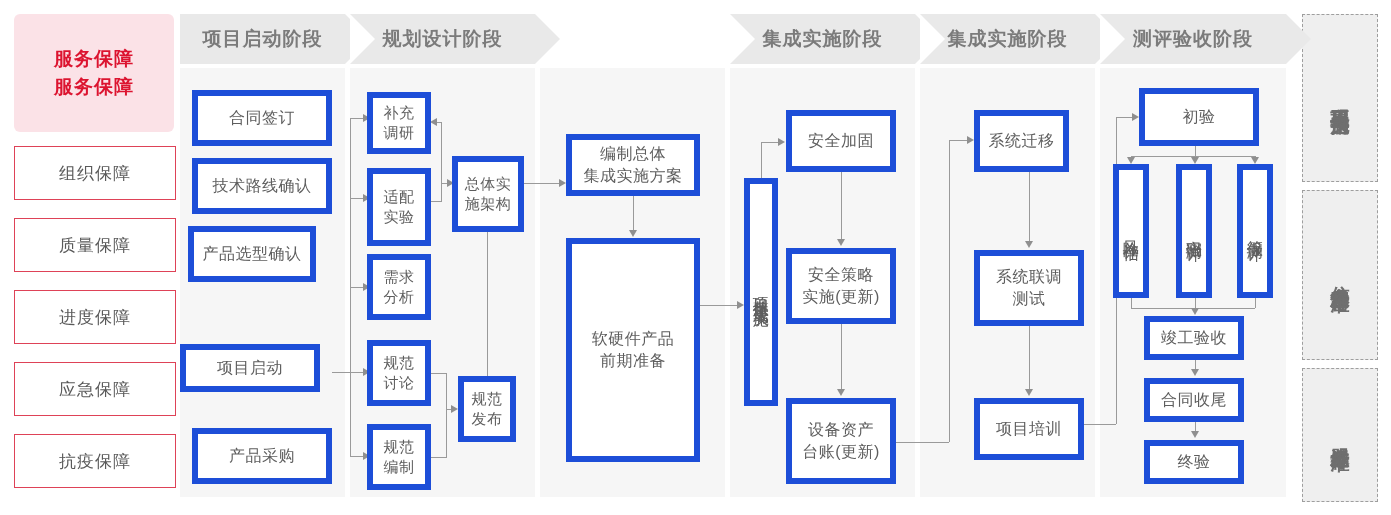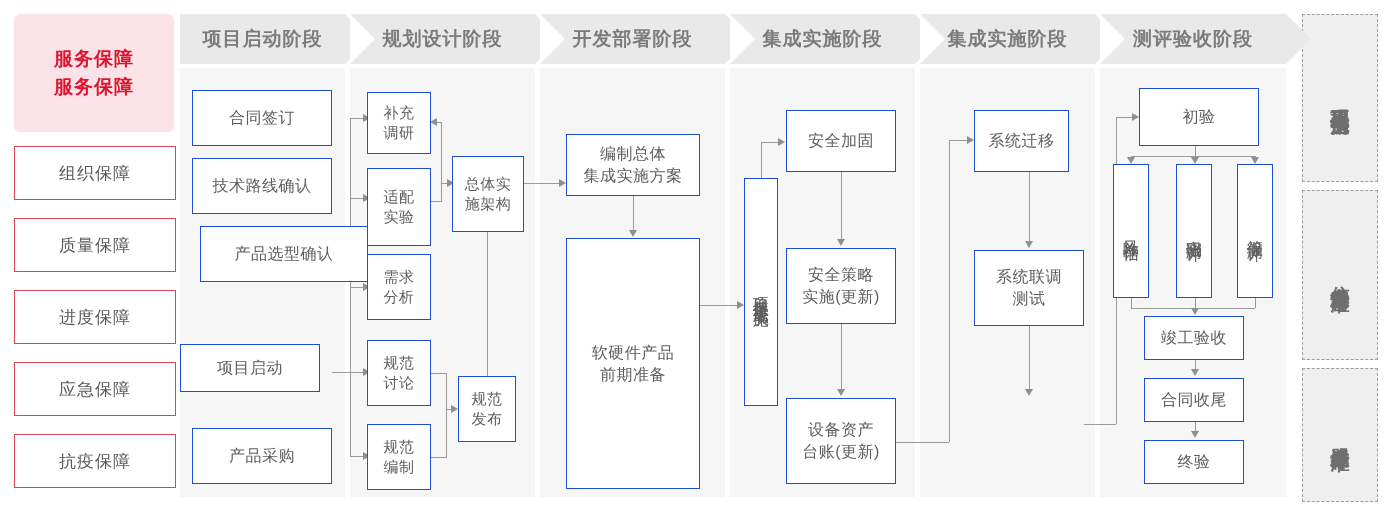--- a/index.html
+++ b/index.html
@@ -50,21 +50,21 @@
     z-index:4;
   }
   
   .phase-body{
     position:absolute;top:68px;height:429px;
     background:#f6f6f6;
   }
   
   .node{
     position:absolute;box-sizing:border-box;
-    background:#ffffff;border:1px solid #1d4ed8;
+    background:#ffffff;border:6px solid #1d4ed8;
     display:flex;align-items:center;justify-content:center;text-align:center;
     font-size:16px;color:#5e5e5e;line-height:1.35;letter-spacing:.5px;
     z-index:2;
   }
   .node.sm{font-size:15px;}
   .node.vert{
     writing-mode:vertical-rl;text-orientation:upright;
     letter-spacing:2px;line-height:1.1;
   }
   
@@ -118,25 +118,20 @@
 
   <div class="phase-head" style="left:350px;width:185px">
     <i class="notch"></i>
     <span>规划设计阶段</span>
     <i class="chev"></i>
   </div>
   <div class="phase-head" style="left:180px;width:165px">
     <span>项目启动阶段</span>
     <i class="chev"></i>
   </div>
-  <div class="phase-head" style="left:540px;width:185px">
-    <i class="notch"></i>
-    <span>开发部署阶段</span>
-    <i class="chev"></i>
-  </div>
   <div class="phase-head" style="left:730px;width:185px">
     <i class="notch"></i>
     <span>集成实施阶段</span>
     <i class="chev"></i>
   </div>
   <div class="phase-head" style="left:920px;width:175px">
     <i class="notch"></i>
     <span>集成实施阶段</span>
     <i class="chev"></i>
   </div>
@@ -152,21 +147,21 @@
   <div class="phase-body" style="left:730px;width:185px"></div>
   <div class="phase-body" style="left:920px;width:175px"></div>
   <div class="phase-body" style="left:1100px;width:186px"></div>
 
   <div class="node" style="left:192px;top:90px;width:140px;height:56px">
       <span>合同签订</span>
     </div>
   <div class="node" style="left:192px;top:158px;width:140px;height:56px">
       <span>技术路线确认</span>
     </div>
-  <div class="node" style="left:200px;top:226px;width:168px;height:56px">
+  <div class="node" style="left:188px;top:226px;width:128px;height:56px">
       <span>产品选型确认</span>
     </div>
   <div class="node" style="left:180px;top:344px;width:140px;height:48px">
       <span>项目启动</span>
     </div>
   <div class="node" style="left:192px;top:428px;width:140px;height:56px">
       <span>产品采购</span>
     </div>
 
   <div class="ln lnh" style="left:332px;top:372px;width:18px"></div>
@@ -228,21 +223,21 @@
   <div class="ln lnv" style="left:487px;top:222px;height:154px"></div>
   <div class="arw u" style="left:483px;top:215px"></div>
 
   <div class="ln lnh" style="left:524px;top:183px;width:36px"></div>
     <div class="arw r" style="left:559px;top:179px"></div>
 
   <div class="node" style="left:566px;top:134px;width:134px;height:62px">
       <span style="white-space:pre-line">编制总体
 集成实施方案</span>
     </div>
-  <div class="node" style="left:566px;top:238px;width:134px;height:251px">
+  <div class="node" style="left:566px;top:238px;width:134px;height:224px">
       <span style="white-space:pre-line">软硬件产品
 前期准备</span>
     </div>
   <div class="ln lnv" style="left:633px;top:196px;height:35px"></div>
     <div class="arw d" style="left:629px;top:230px"></div>
 
   <div class="ln lnh" style="left:700px;top:305px;width:38px"></div>
     <div class="arw r" style="left:737px;top:301px"></div>
 
   <div class="node vert" style="left:744px;top:178px;width:34px;height:228px">
@@ -272,20 +267,23 @@
   <div class="ln lnv" style="left:949px;top:140px;height:302px"></div>
   <div class="ln lnh" style="left:949px;top:140px;width:19px"></div>
     <div class="arw r" style="left:967px;top:136px"></div>
 
   <div class="node" style="left:974px;top:110px;width:95px;height:62px">
       <span>系统迁移</span>
     </div>
   <div class="node" style="left:974px;top:250px;width:110px;height:76px">
       <span style="white-space:pre-line">系统联调
 测试</span>
+    </div>
+  <div class="node" style="left:974px;top:398px;width:110px;height:62px">
+      <span>项目培训</span>
     </div>
   <div class="ln lnv" style="left:1029px;top:172px;height:70px"></div>
     <div class="arw d" style="left:1025px;top:241px"></div>
   <div class="ln lnv" style="left:1029px;top:326px;height:64px"></div>
     <div class="arw d" style="left:1025px;top:389px"></div>
 
   <div class="ln lnh" style="left:1084px;top:424px;width:32px"></div>
   <div class="ln lnv" style="left:1116px;top:117px;height:307px"></div>
   <div class="ln lnh" style="left:1116px;top:117px;width:17px"></div>
     <div class="arw r" style="left:1132px;top:113px"></div>

